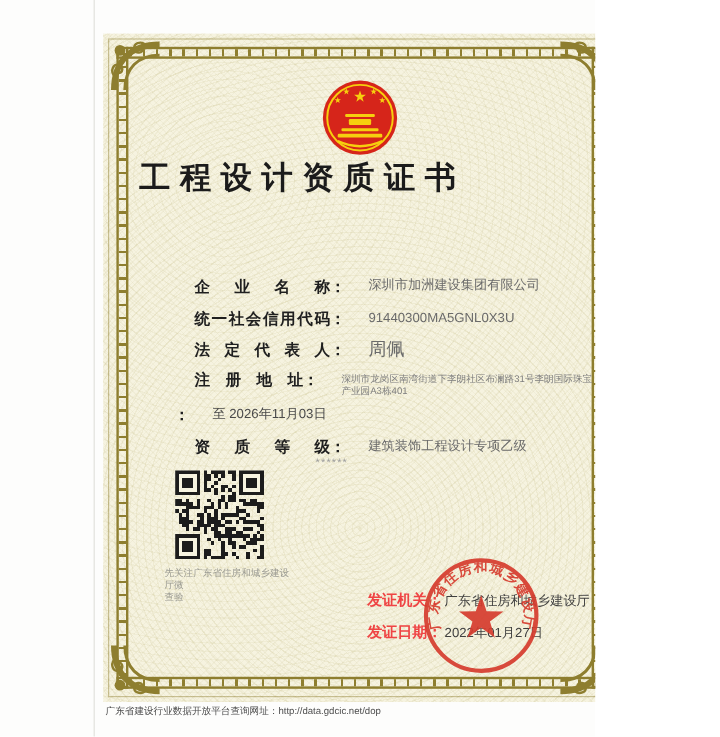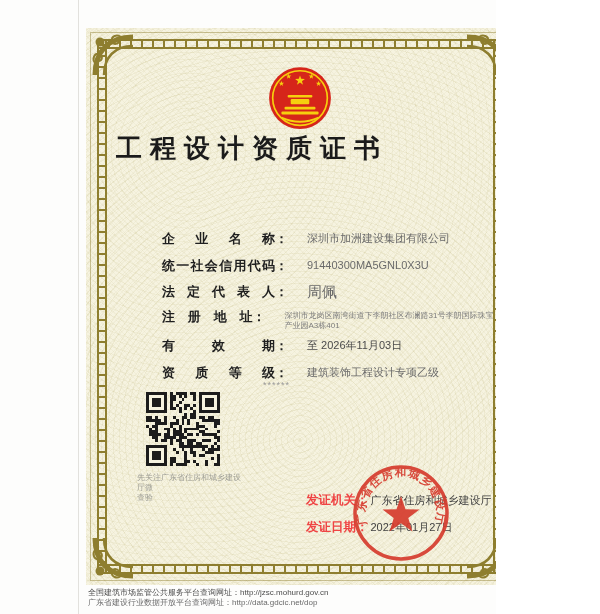--- a/index.html
+++ b/index.html
@@ -184,21 +184,20 @@
     <span class="lbl">法 定 代 表 人</span>
       <span class="colon">：</span>
       <span class="val">周佩</span>
   </div>
   <div class="row r-address" style="top:309px">
     <span class="lbl">注 册 地 址</span>
       <span class="colon">：</span>
       <span class="val">深圳市龙岗区南湾街道下李朗社区布澜路31号李朗国际珠宝产业园A3栋401</span>
   </div>
   <div class="row r-valid" style="top:338px">
-    <span class="lbl">有 效 期</span>
       <span class="colon">：</span>
       <span class="val">至 2026年11月03日</span>
   </div>
   <div class="row" style="top:365px">
     <span class="lbl">资 质 等 级</span>
       <span class="colon">：</span>
       <span class="val">建筑装饰工程设计专项乙级</span>
   </div>
   <div class="stars-extra">******</div>
 
@@ -444,16 +443,15 @@
       <circle cx="51" cy="53" r="46" fill="none" stroke="#d63c2e" stroke-width="3.5"></circle>
       <path id="sealArc" d="M21,72 A36,36 0 1 1 81,72" fill="none"></path>
       <text fill="#d63c2e" font-size="11.5" font-weight="bold" letter-spacing="1">
         <textPath href="#sealArc" startOffset="50%" text-anchor="middle">广东省住房和城乡建设厅</textPath>
       </text>
       <path d="M51,36 L55.5,49.3 69.5,49.5 58.3,58 62.4,71.4 51,63.2 39.6,71.4 43.7,58 32.5,49.5 46.5,49.3 Z" fill="#d63c2e"></path>
     </svg>
   </div>
 
   <div id="footer">
-    <div>全国建筑市场监管公共服务平台查询网址：http://jzsc.mohurd.gov.cn</div>
     <div>广东省建设行业数据开放平台查询网址：http://data.gdcic.net/dop</div>
   </div>
 </div>
 
 </body></html>

